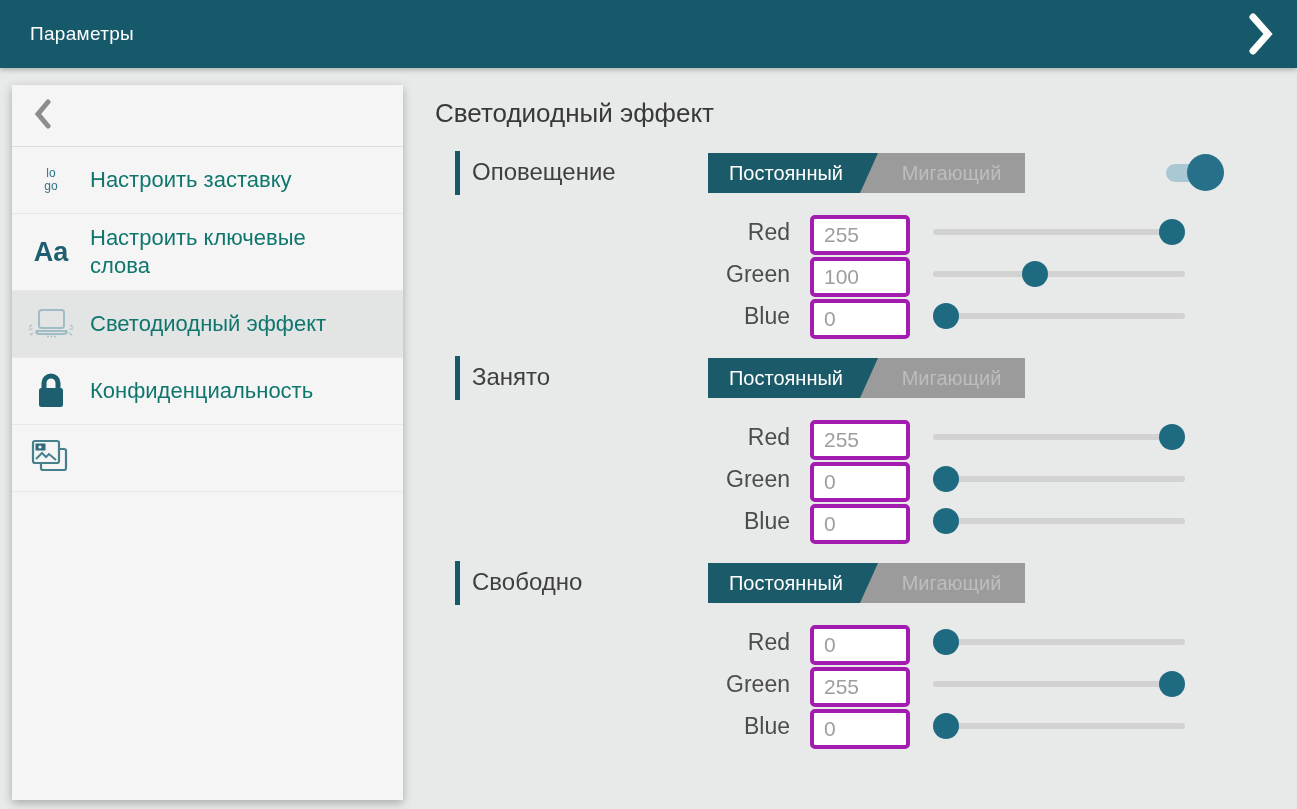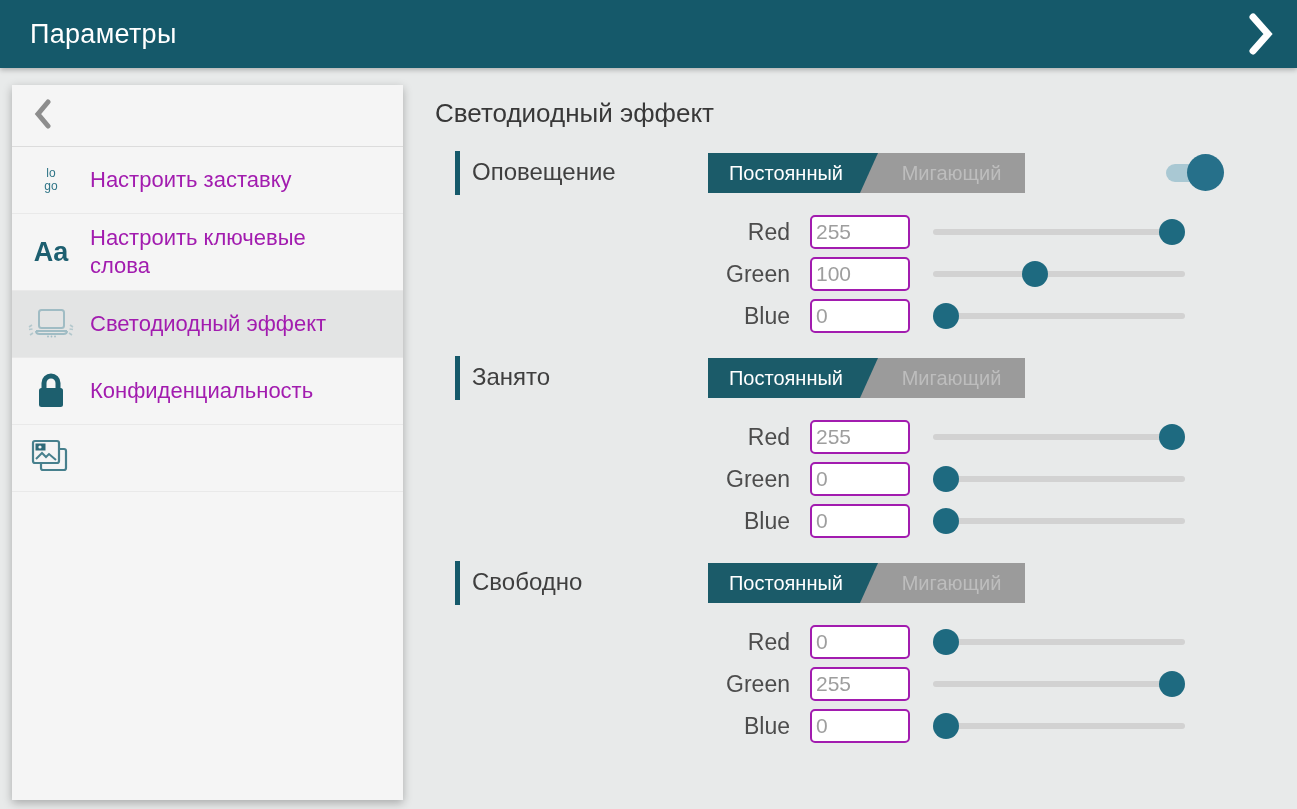--- a/index.html
+++ b/index.html
@@ -3,38 +3,38 @@
 <meta charset="utf-8">
 <style>
   * { margin:0; padding:0; box-sizing:border-box; }
   html,body { width:1297px; height:809px; overflow:hidden;
     font-family:"Liberation Sans", sans-serif; background:#e8eaea; }
 
   
   .topbar { position:relative; height:68px; background:#15596a;
     box-shadow:0 2px 5px rgba(0,0,0,.25); z-index:10;
     display:flex; align-items:center; }
-  .topbar-title { color:#fff; font-size:27px; font-weight:400; margin-left:30px; letter-spacing:.3px; }
+  .topbar-title { color:#fff; font-size:19px; font-weight:400; margin-left:30px; letter-spacing:.3px; }
   .topbar-forward { position:absolute; right:16px; top:14px; width:40px; height:40px;
     display:flex; align-items:center; justify-content:center; cursor:pointer; }
 
   
   .layout { display:flex; height:741px; }
 
   
   .sidebar-wrap { width:403px; flex:0 0 403px; padding:17px 0 0 12px; }
   .sidebar-card { width:391px; height:715px; background:#f5f5f5;
     box-shadow:0 3px 9px rgba(0,0,0,.28); }
   .back-row { height:62px; display:flex; align-items:center; padding-left:22px;
     border-bottom:1px solid #dcdcdc; cursor:pointer; }
   .side-item { display:flex; align-items:center; min-height:67px;
     border-bottom:1px solid #e9e9e9; cursor:pointer; }
   .side-item.selected { background:#e3e4e4; }
   .icon-cell { width:78px; flex:0 0 78px; display:flex; justify-content:center; align-items:center; }
-  .side-label { font-size:22px; color:#a21caf; line-height:28px; padding:10px 18px 10px 0; }
+  .side-label { font-size:22px; color:#0f766e; line-height:28px; padding:10px 18px 10px 0; }
 
   .logo-icon { color:#2e7486; font-size:12px; font-weight:500; line-height:13px; text-align:center; }
   .logo-icon .go { margin-left:0; }
   .aa-icon { color:#1d5f70; font-size:27px; font-weight:700; line-height:27px; }
 
   
   .main { flex:1; position:relative; padding:30px 0 0 32px; }
   .main-title { font-size:26px; font-weight:400; color:#383838; margin-bottom:22px; }
 
   .section { position:relative; margin-bottom:23px; }
@@ -54,24 +54,24 @@
 
   .toggle { position:absolute; left:731px; top:3px; width:58px; height:37px; cursor:pointer; }
   .toggle-track { position:absolute; left:0; top:10px; width:46px; height:18px;
     border-radius:9px; background:#a9c8d3; }
   .toggle-knob { position:absolute; right:0; top:0; width:37px; height:37px;
     border-radius:50%; background:#26708a; }
 
   .rgb-row { position:relative; height:34px; margin-bottom:8px; width:790px; }
   .ch-label { position:absolute; left:0; top:0; width:355px; text-align:right;
     line-height:34px; font-size:23px; color:#4c4c4c; }
-  .ch-input { position:absolute; left:375px; top:0; width:100px; height:34px;
-    border:2px solid #a21caf; border-radius:5px; background:#fff;
+  .ch-input { position:absolute; left:375px; top:0; width:100px; height:40px;
+    border:4px solid #a21caf; border-radius:5px; background:#fff;
     font-family:"Liberation Sans", sans-serif; font-size:21px; color:#9e9e9e;
-    padding-left:4px; outline:none; }
+    padding-left:10px; outline:none; }
   .slider { position:absolute; left:498px; top:0; width:252px; height:34px; cursor:pointer; }
   .slider-track { position:absolute; left:0; right:0; top:14px; height:6px;
     border-radius:3px; background:#d2d2d2; }
   .slider-thumb { position:absolute; top:4px; width:26px; height:26px; border-radius:50%;
     background:#1e6a80; cursor:grab; }
 </style>
 </head>
 <body>
 
 <div class="topbar">

